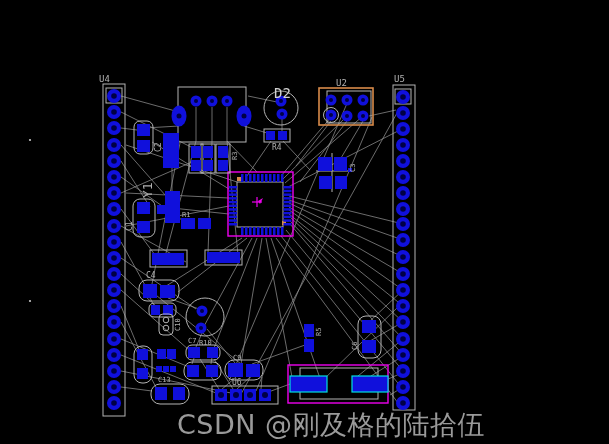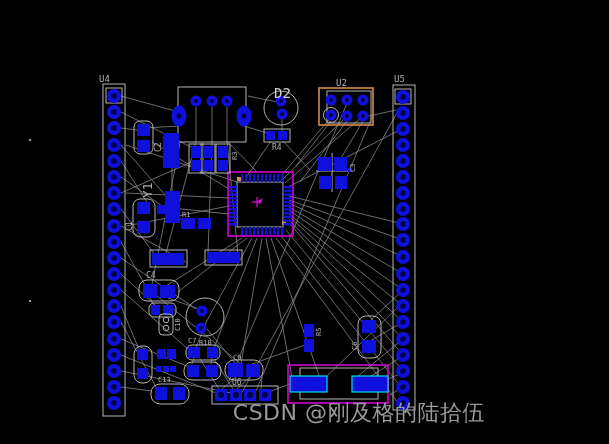--- a/index.html
+++ b/index.html
@@ -14,21 +14,21 @@
   .orange{stroke:var(--highlight-orange,#d98b4a);fill:none;stroke-width:1.6;}
   .ofill{fill:var(--highlight-orange,#d98b4a);}
   .cy{stroke:var(--pad-cyan-edge,#00e0e0);stroke-width:1.2;}
   .mag{stroke:var(--courtyard-magenta,#ee00ee);stroke-width:1.2;}
   .lbl{font-family:"DejaVu Sans Mono",monospace;fill:var(--label-gray,#b0b0b0);font-size:8px;}
   .lbl-sm{font-size:7px;}
   .lbl-md{font-size:9px;}
   .lbl-lg{font-size:14px;fill:#d2d2d2;}
   .lbl-y{font-size:13px;}
   .dot{fill:#c8c8c8;}
-  .watermark{position:absolute;right:8px;bottom:16px;font-size:22px;color:var(--watermark-gray,#9a9a9a);
+  .watermark{position:absolute;right:8px;bottom:1px;font-size:27px;color:var(--watermark-gray,#9a9a9a);
              letter-spacing:0.5px;white-space:nowrap;}
 </style>
 </head>
 <body>
 
 <div class="canvas">
 <svg width="609" height="444" viewBox="0 0 609 444">
   <defs>
     <g id="thp">
           <circle r="7" class="pad"></circle>

